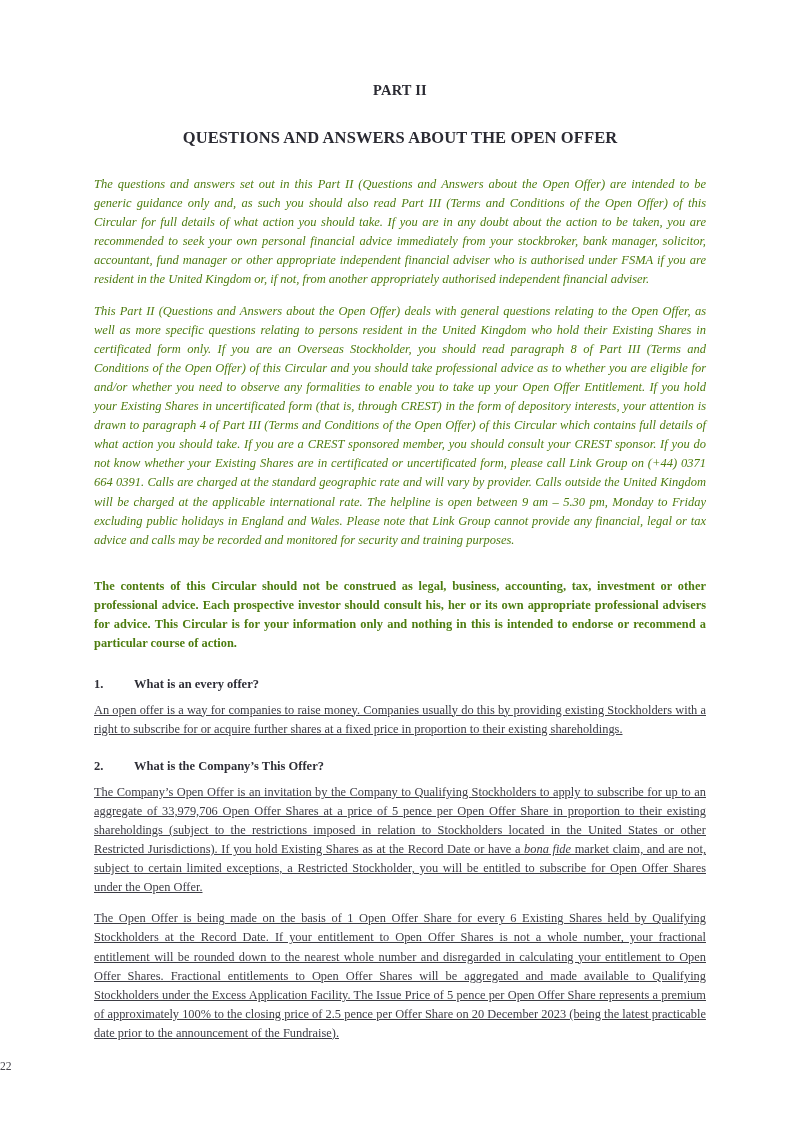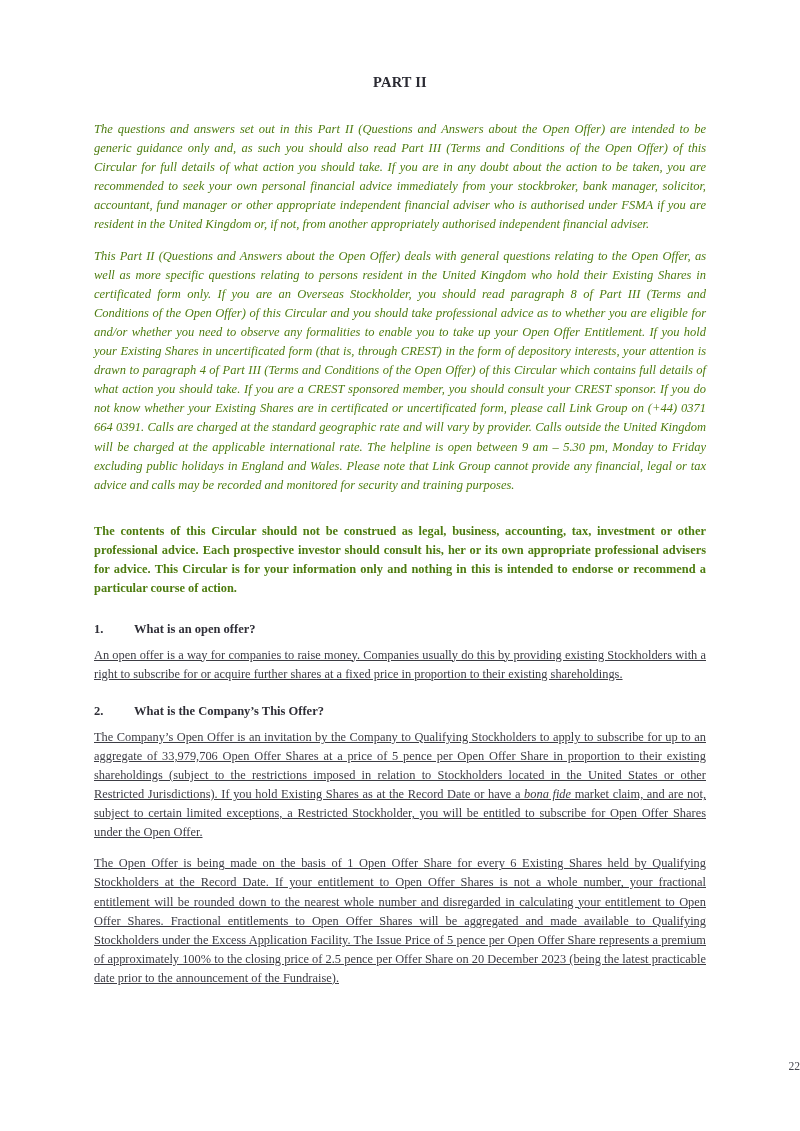--- a/index.html
+++ b/index.html
@@ -29,21 +29,21 @@
     left: 94px;
     top: 70px;
     width: 612px;
   }
 
   .part-title {
     text-align: center;
     font-weight: bold;
     font-size: 14.5px;
     letter-spacing: 0.2px;
-    margin: 4px 0 29px 0;
+    margin: 12px 0 29px 0;
     color: #2b2b33;
   }
   .main-title {
     text-align: center;
     font-weight: bold;
     font-size: 16.5px;
     letter-spacing: 0.1px;
     margin: 0 0 27px 0;
     color: #2b2b33;
   }
@@ -102,44 +102,45 @@
 
   em.it {
     font-style: italic;
   }
 
   .footer {
     position: absolute;
     left: 0;
     top: 1060px;
     width: 800px;
-    text-align: right;
+    text-align: left;
     font-size: 11.6px;
     color: #45454d;
   }
 </style>
 </head>
 <body>
 
 <div class="page">
   <div class="content">
 
     <div class="part-title">PART II</div>
 
+    <div class="main-title">QUESTIONS AND ANSWERS ABOUT THE OPEN OFFER</div>
 
     <p class="intro">The questions and answers set out in this Part II (Questions and Answers about the Open Offer) are intended to be generic guidance only and, as such you should also read Part III (Terms and Conditions of the Open Offer) of this Circular for full details of what action you should take. If you are in any doubt about the action to be taken, you are recommended to seek your own personal financial advice immediately from your stockbroker, bank manager, solicitor, accountant, fund manager or other appropriate independent financial adviser who is authorised under FSMA if you are resident in the United Kingdom or, if not, from another appropriately authorised independent financial adviser.</p>
 
     <p class="intro last-intro">This Part II (Questions and Answers about the Open Offer) deals with general questions relating to the Open Offer, as well as more specific questions relating to persons resident in the United Kingdom who hold their Existing Shares in certificated form only. If you are an Overseas Stockholder, you should read paragraph 8 of Part III (Terms and Conditions of the Open Offer) of this Circular and you should take professional advice as to whether you are eligible for and/or whether you need to observe any formalities to enable you to take up your Open Offer Entitlement. If you hold your Existing Shares in uncertificated form (that is, through CREST) in the form of depository interests, your attention is drawn to paragraph 4 of Part III (Terms and Conditions of the Open Offer) of this Circular which contains full details of what action you should take. If you are a CREST sponsored member, you should consult your CREST sponsor. If you do not know whether your Existing Shares are in certificated or uncertificated form, please call Link Group on (+44) 0371 664 0391. Calls are charged at the standard geographic rate and will vary by provider. Calls outside the United Kingdom will be charged at the applicable international rate. The helpline is open between 9 am – 5.30 pm, Monday to Friday excluding public holidays in England and Wales. Please note that Link Group cannot provide any financial, legal or tax advice and calls may be recorded and monitored for security and training purposes.</p>
 
     <p class="notice">The contents of this Circular should not be construed as legal, business, accounting, tax, investment or other professional advice. Each prospective investor should consult his, her or its own appropriate professional advisers for advice. This Circular is for your information only and nothing in this is intended to endorse or recommend a particular course of action.</p>
 
     <div class="qa-block first">
       <div class="qa-heading">
         <span class="qa-num">1.</span>
-        <span class="qa-label">What is an open offer?</span>
+        <span class="qa-label">What is an every offer?</span>
       </div>
       <p class="body-text answer-last">An open offer is a way for companies to raise money. Companies usually do this by providing existing Stockholders with a right to subscribe for or acquire further shares at a fixed price in proportion to their existing shareholdings.</p>
     </div>
 
     <div class="qa-block">
       <div class="qa-heading">
         <span class="qa-num">2.</span>
         <span class="qa-label">What is the Company’s This Offer?</span>
       </div>
 

